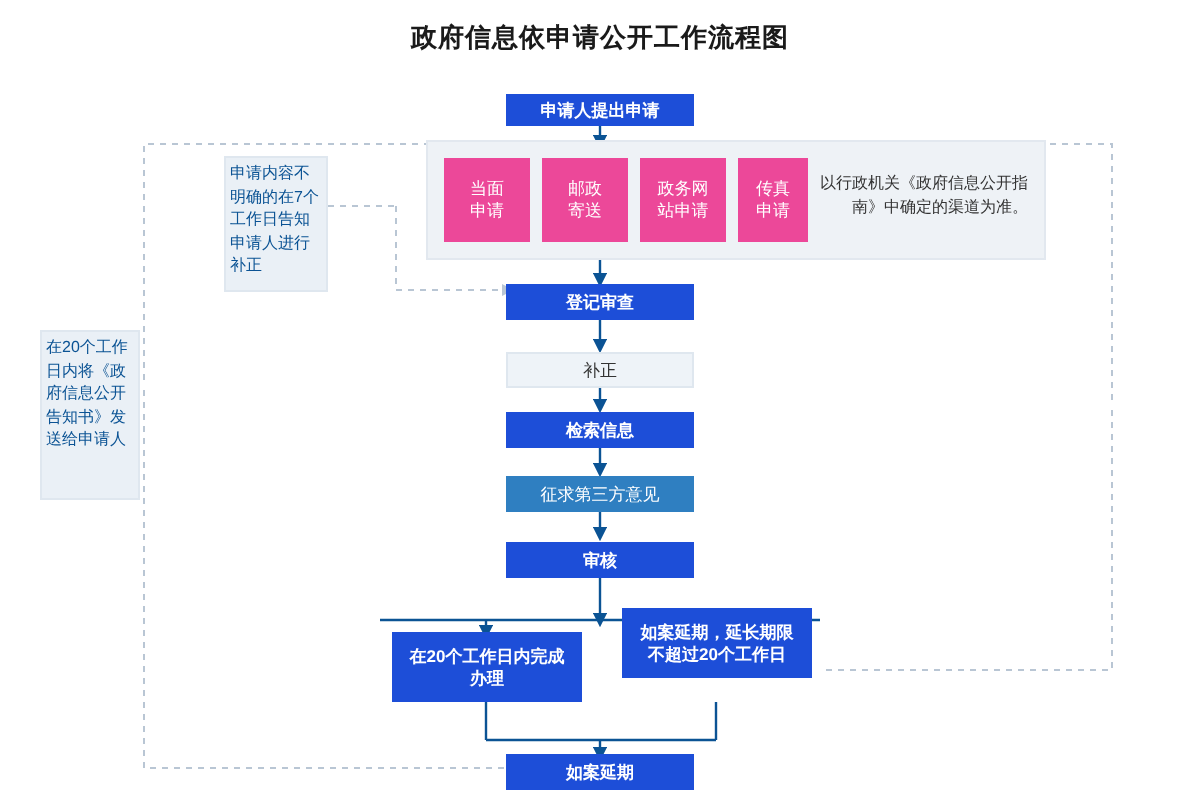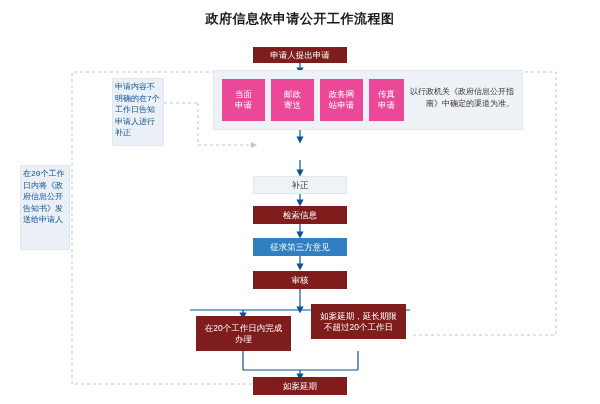--- a/index.html
+++ b/index.html
@@ -34,21 +34,22 @@
     box-sizing: border-box;
     display: flex;
     align-items: center;
     justify-content: center;
     text-align: center;
     line-height: 1.25;
     color: #ffffff;
     font-size: 8.5px;
   }
   .dark {
-    background: #7f1d1d;
+    background: #1d4ed8;
+    font-weight: bold;
   }
   .mid {
     background: #ec4899;
   }
   .light {
     background: #2f7fc1;
   }
   .pale {
     background: #eef3f8;
     color: #333333;
@@ -60,21 +61,20 @@
     border: 1px solid #e2e8ef;
     box-sizing: border-box;
   }
   .note {
     position: absolute;
     font-size: 8px;
     color: #0b5394;
     line-height: 1.45;
     box-sizing: border-box;
     padding: 2px;
-    font-family: Liberation Mono, monospace;
   }
   .plain-note {
     position: absolute;
     font-size: 8px;
     color: #333333;
     line-height: 1.45;
     box-sizing: border-box;
     text-align: right;
   }
   svg.lines {
@@ -139,20 +139,21 @@
 申请</div>
   <div class="node mid" style="left:271px; top:79px; width:43px; height:42px; white-space:pre-line;">邮政
 寄送</div>
   <div class="node mid" style="left:320px; top:79px; width:43px; height:42px; white-space:pre-line;">政务网
 站申请</div>
   <div class="node mid" style="left:369px; top:79px; width:35px; height:42px; white-space:pre-line;">传真
 申请</div>
 
   <div class="plain-note" style="left:409px; top:86px; width:105px;">以行政机关《政府信息公开指南》中确定的渠道为准。</div>
 
+  <div class="node dark" style="left:253px; top:142px; width:94px; height:18px;">登记审查</div>
 
   <div class="node pale" style="left:253px; top:176px; width:94px; height:18px;">补正</div>
 
   <div class="node dark" style="left:253px; top:206px; width:94px; height:18px;">检索信息</div>
 
   <div class="node dark" style="left:253px; top:271px; width:94px; height:18px;">审核</div>
 
   <div class="node light" style="left:253px; top:238px; width:94px; height:18px;">征求第三方意见</div>
 
   <div class="node dark" style="left:196px; top:316px; width:95px; height:35px; padding:0 6px;">在20个工作日内完成办理</div>

